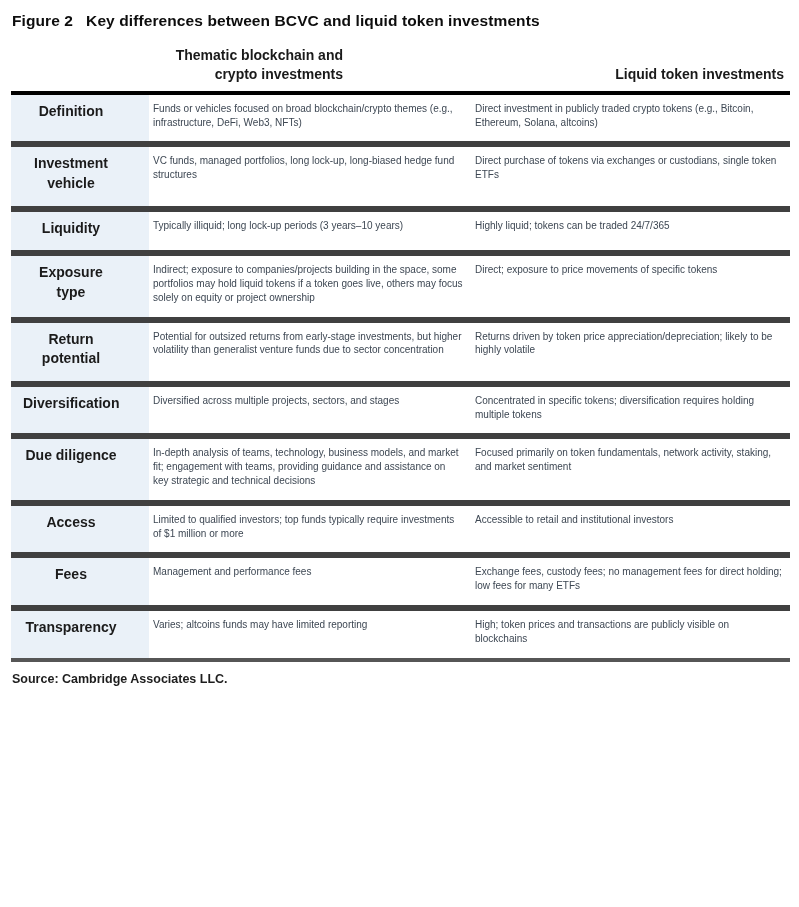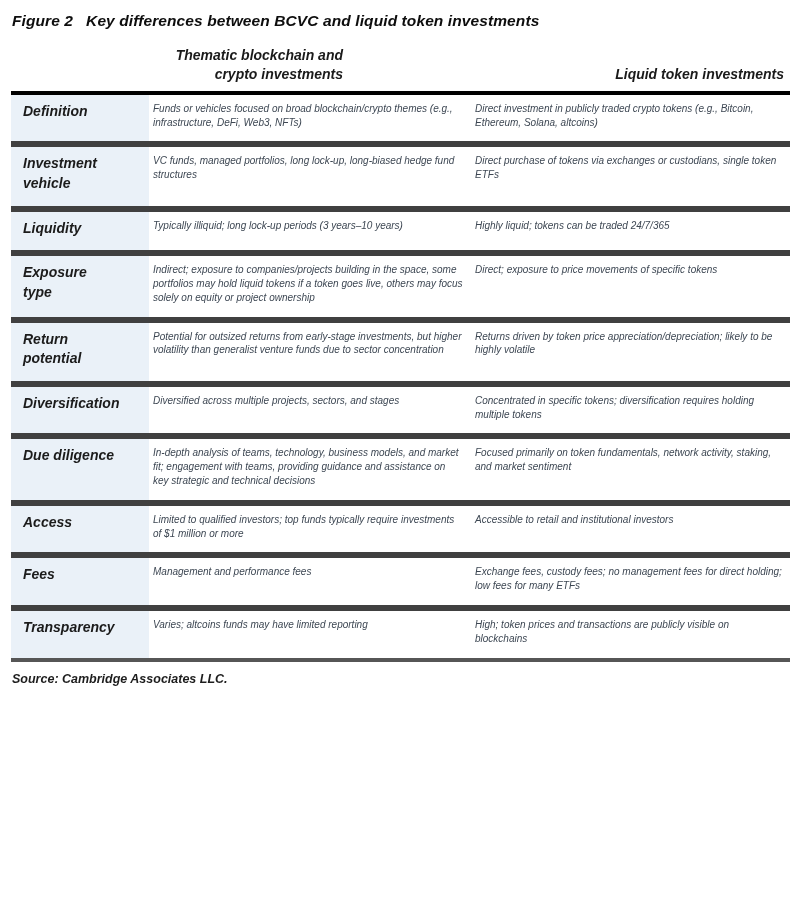--- a/index.html
+++ b/index.html
@@ -8,21 +8,20 @@
     padding: 0;
     background: #ffffff;
     width: 799px;
     height: 907px;
     overflow: hidden;
     font-family: "Liberation Sans", sans-serif;
   }
   .page {
     padding: 8px 9px 0 11px;
     width: 799px;
-    font-style: italic;
   }
   
   .fig-title {
     display: flex;
     align-items: baseline;
     gap: 13px;
     font-size: 15.5px;
     font-weight: bold;
     color: #0d0d0d;
     margin: 4px 0 0 1px;
@@ -61,21 +60,21 @@
   tbody tr + tr > td {
     border-top: 6px solid #404040;
   }
   tbody tr:last-child > th,
   tbody tr:last-child > td {
     border-bottom: 4px solid #565656;
   }
 
   th.row-label {
     background: #eaf1f8;
-    text-align: left;
+    text-align: center;
     vertical-align: top;
     font-size: 14px;
     font-weight: bold;
     color: #1b1b1b;
     line-height: 1.4;
     padding: 7px 30px 12px 12px;
   }
   td.cell {
     vertical-align: top;
     font-size: 10px;

